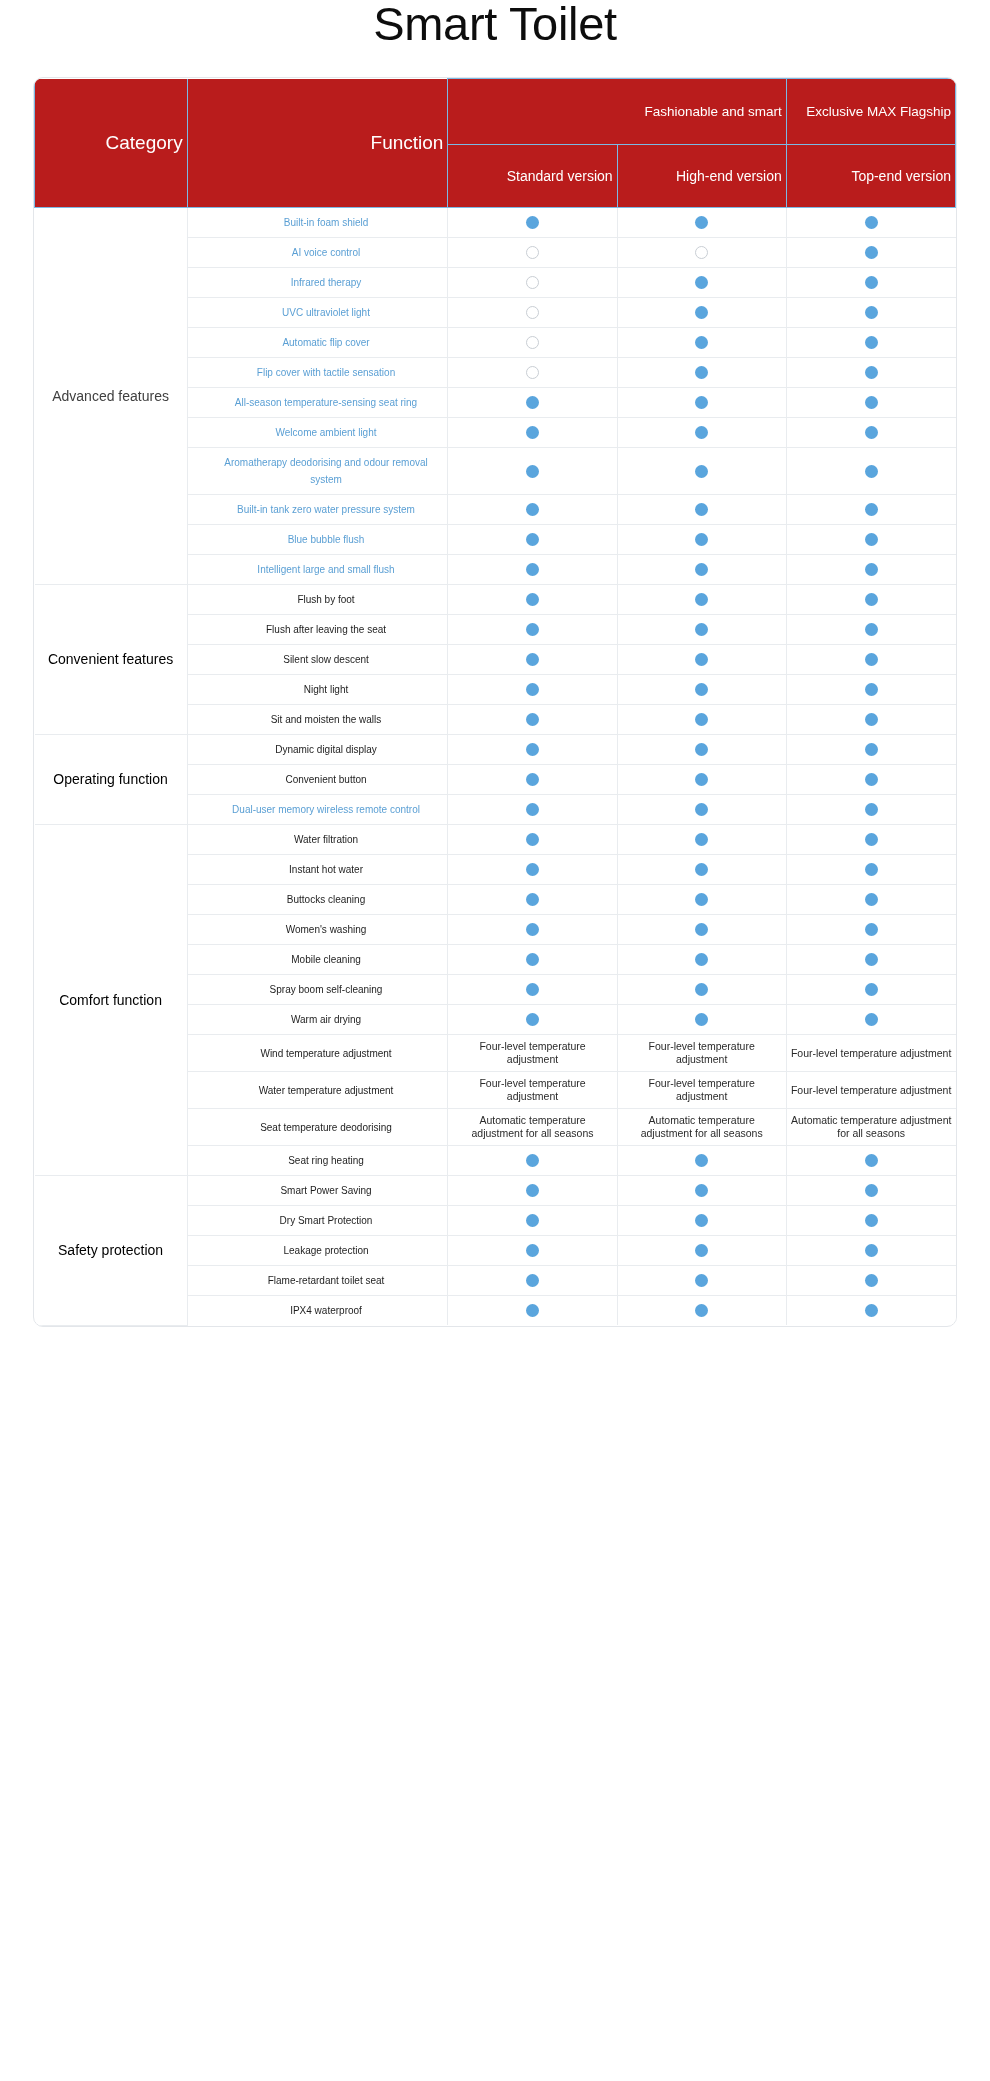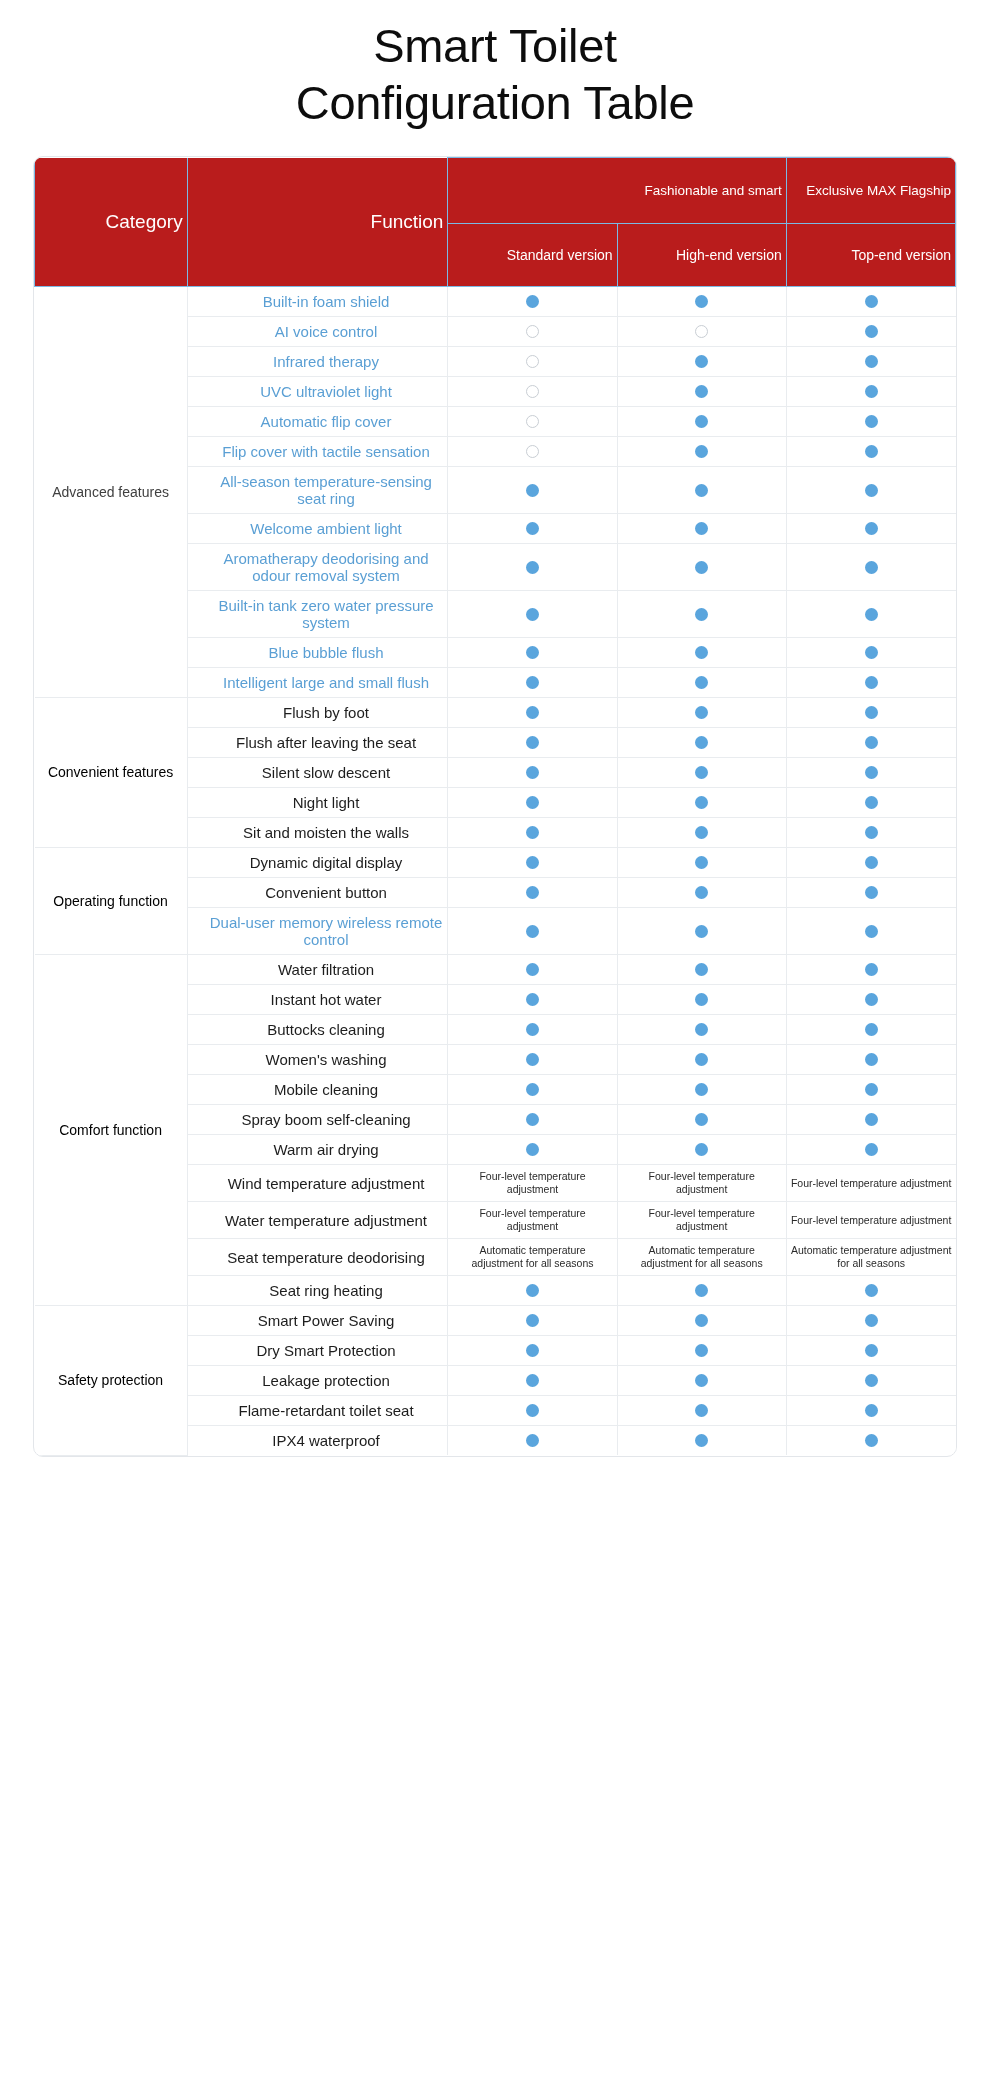--- a/index.html
+++ b/index.html
@@ -15,21 +15,20 @@
     width: 990px;
     height: 2081px;
     background: #ffffff;
     position: relative;
     padding: 0;
     overflow: hidden;
   }
 
   
   .title-block {
-    padding-top: 22px;
     text-align: center;
   }
   .title-line {
     font-size: 47px;
     line-height: 47px;
     color: #0d0d0d;
     font-weight: 400;
     letter-spacing: -0.3px;
   }
   .title-line + .title-line { margin-top: 10px; }
@@ -92,21 +91,21 @@
   tbody td {
     border: 1px solid #e9ecef;
     text-align: center;
     vertical-align: middle;
     color: #1d1d1d;
     font-size: 14.5px;
     line-height: 17px;
     padding: 6px 5px;
     background: #ffffff;
   }
-  tbody td.fn { font-size: 15px; padding-left: 22px; }
+  tbody td.fn { font-size: 10px; padding-left: 22px; }
   tbody td.fn.hl { color: #5a9fd4; }
   tbody td.cat {
     font-size: 14px;
     line-height: 17px;
     color: #000000;
     border-left: none;
   }
   tbody td.cat.hl { color: #404040; }
   tbody td.val { font-size: 14.5px; }
   tbody td.txtval {
@@ -138,21 +137,20 @@
   }
   .mark-wrap { display: block; line-height: 0; }
 </style>
 </head>
 <body>
 
 <div class="page">
 
   <div class="title-block">
     <div class="title-line">Smart Toilet</div>
-    <div class="title-line">Configuration Table</div>
   </div>
 
   <div class="table-wrap">
     <table class="cfg">
       <colgroup>
         <col class="c-cat">
           <col class="c-fn">
           <col class="c-std">
           <col class="c-high">
           <col class="c-top">

